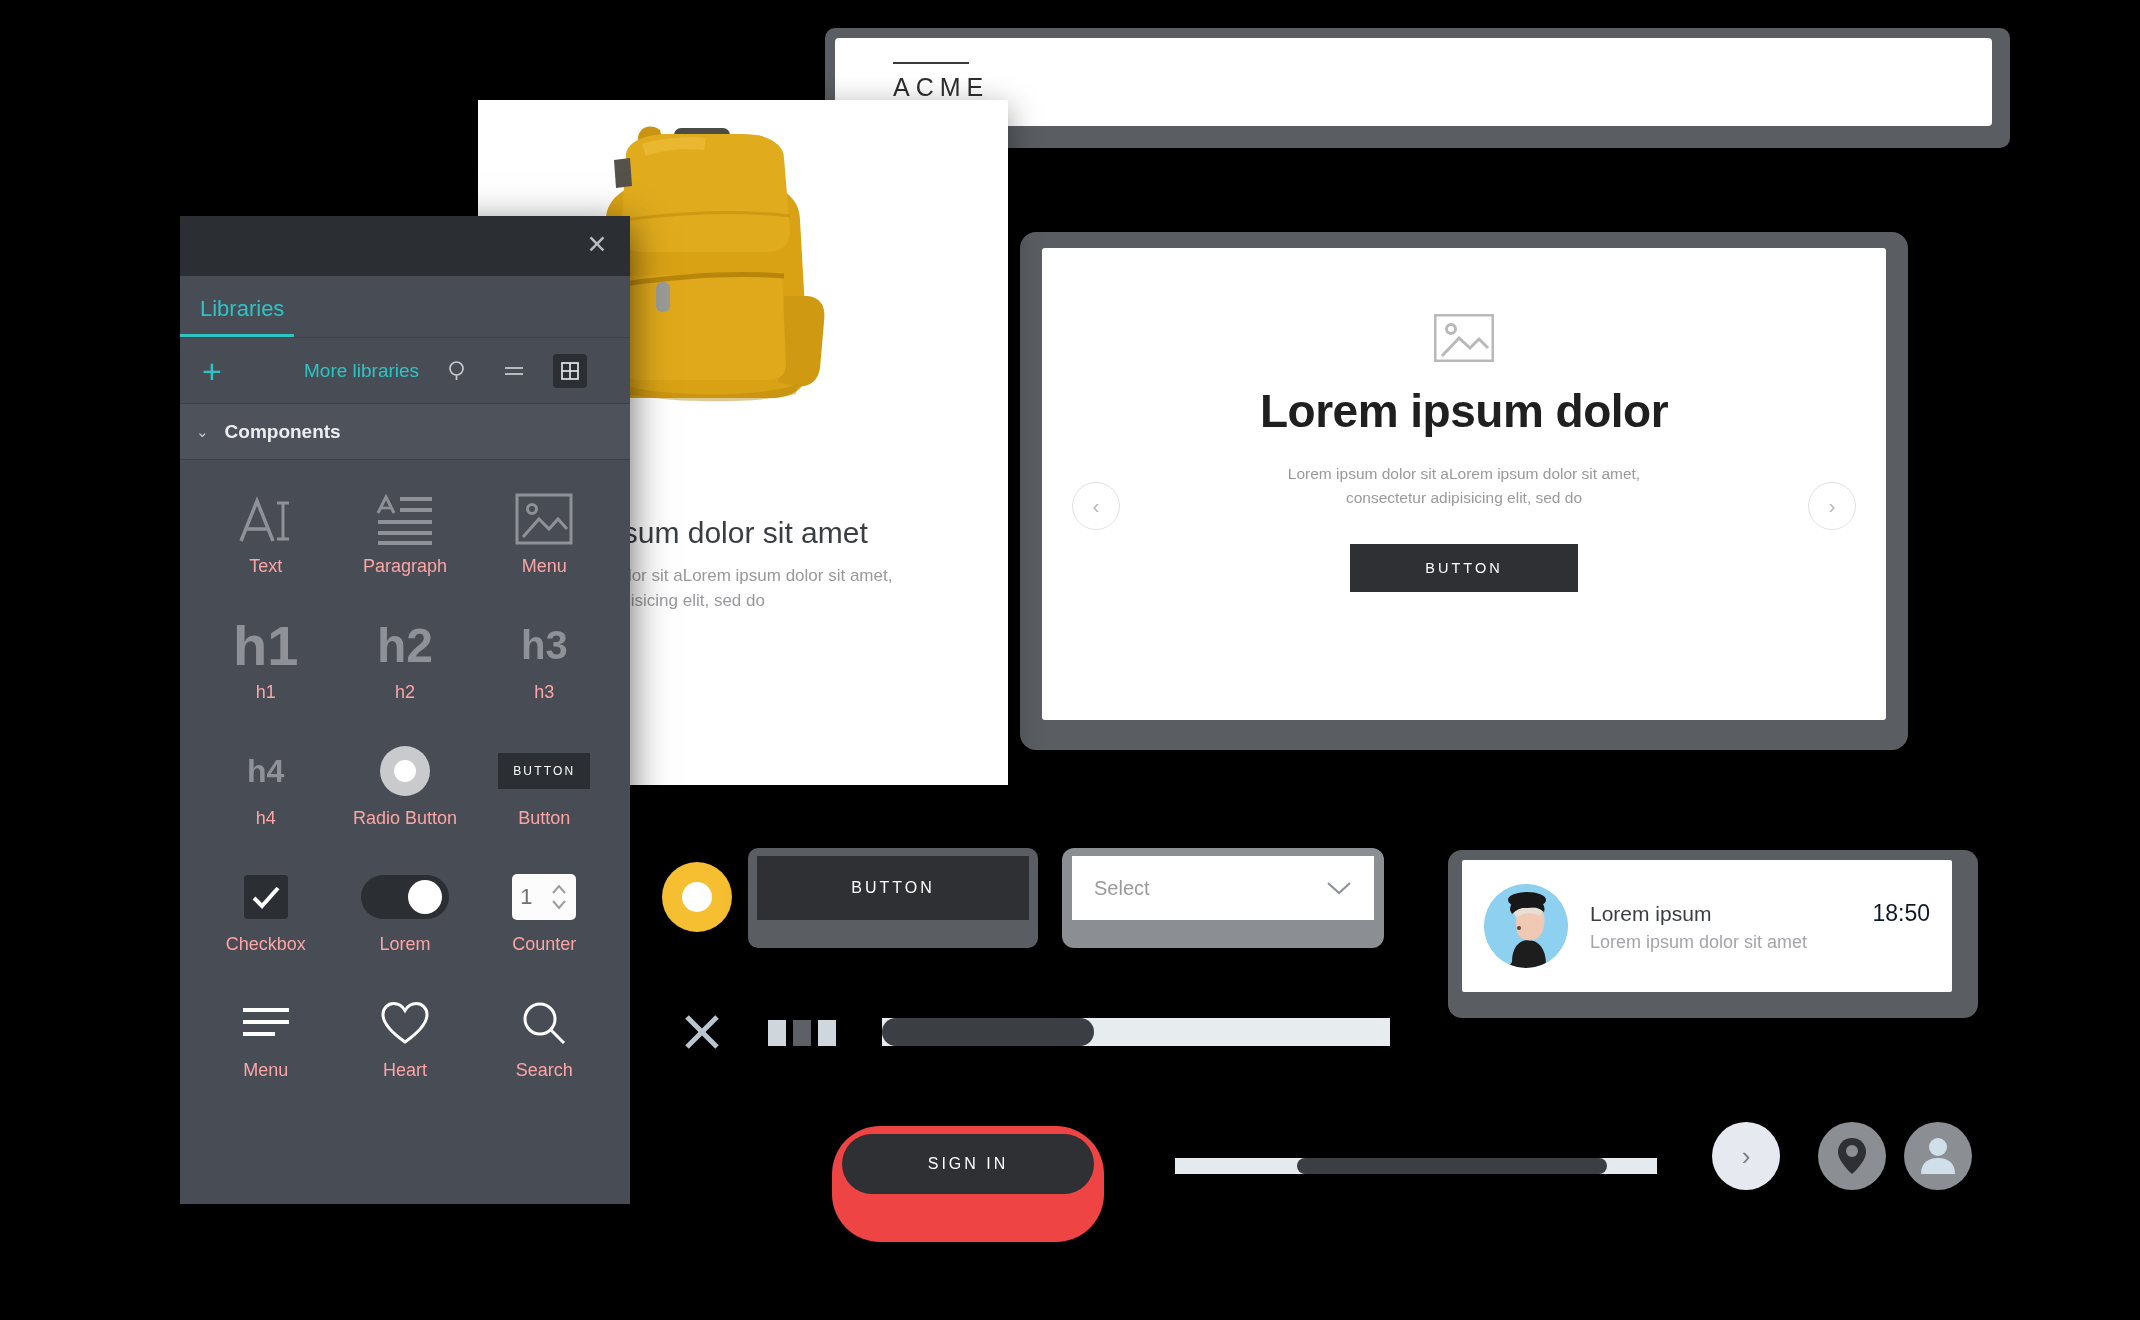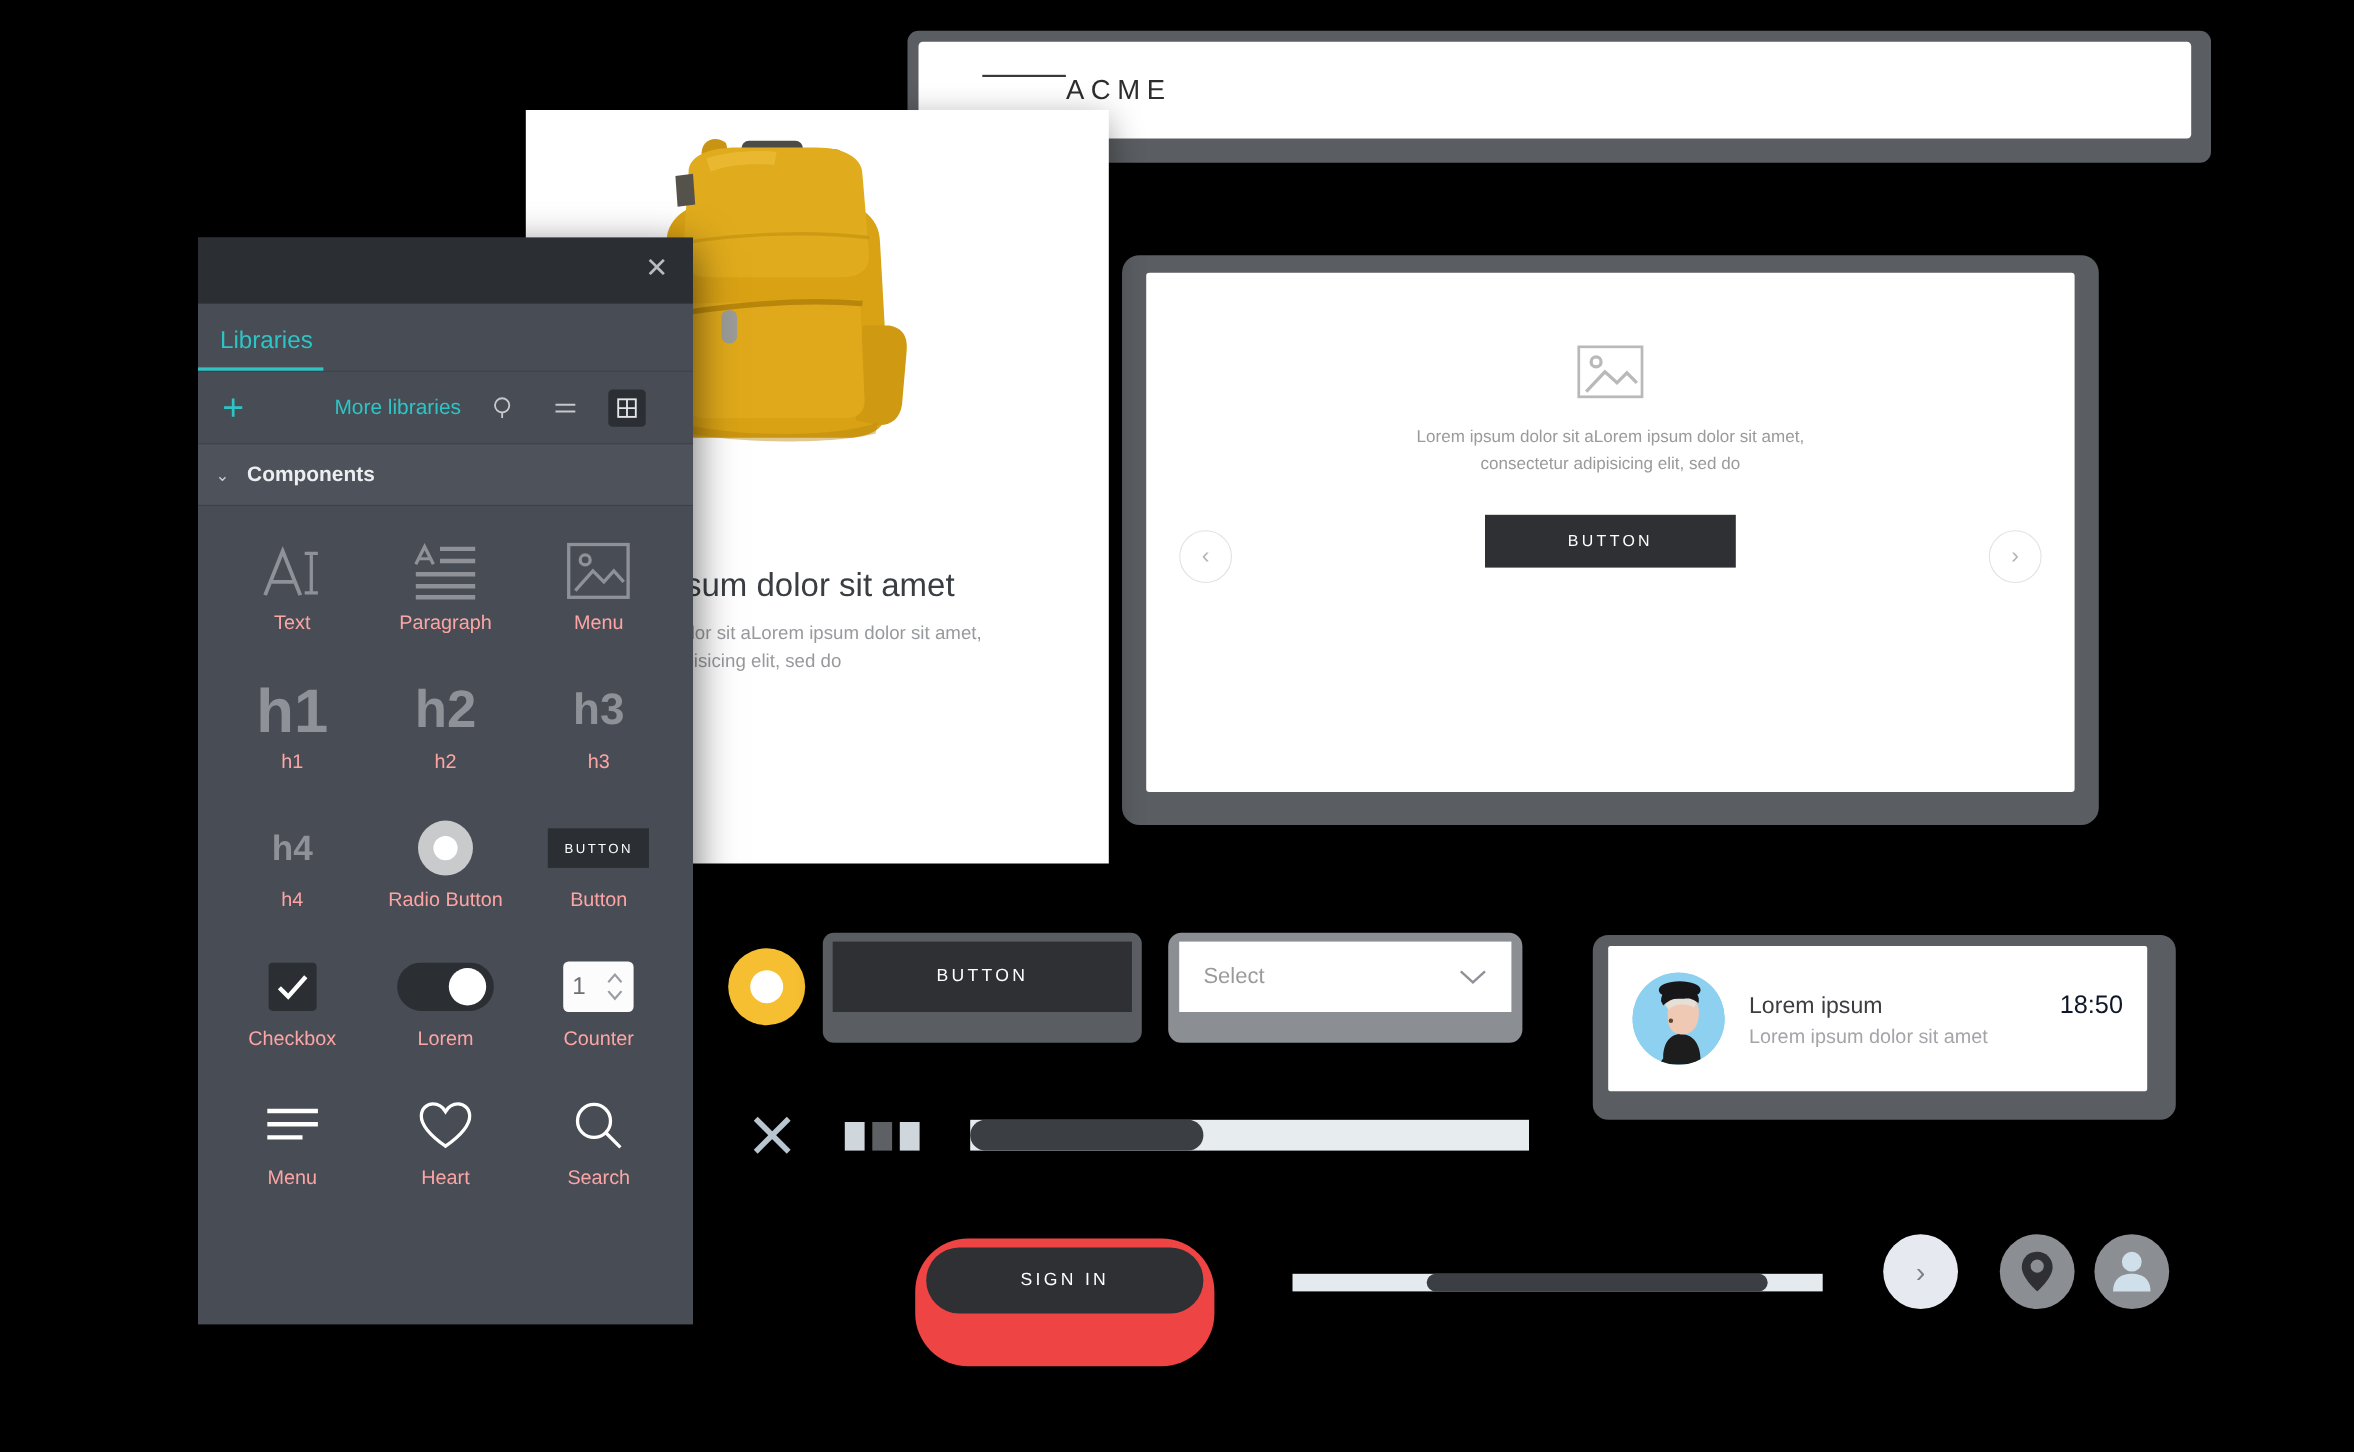--- a/index.html
+++ b/index.html
@@ -21,21 +21,21 @@
   .frame-screen {
     position: absolute;
     background: #fff;
     overflow: hidden;
   }
 
   
   #navbar-frame { left: 825px; top: 28px; width: 1185px; height: 120px; border-radius: 10px; }
   #navbar-screen { left: 10px; top: 10px; right: 18px; bottom: 22px; border-radius: 4px;
       display: flex; align-items: center; }
-  .acme-logo { margin-left: 58px; display: flex; flex-direction: row; align-items: flex-start; }
+  .acme-logo { margin-left: 58px; display: flex; flex-direction: column; align-items: flex-start; }
   .acme-rule { width: 76px; height: 2px; background: #3a3a3a; margin-bottom: 9px; }
   .acme-word { font-size: 25px; letter-spacing: 6px; color: #2e2e2e; font-family: "Liberation Sans", sans-serif; }
   .nav-links { margin-left: auto; display: flex; align-items: center; gap: 68px; margin-right: 62px; }
   .nav-link { font-size: 16px; letter-spacing: 3.2px; color: #2e2e2e; cursor: pointer; }
   .nav-search { width: 34px; height: 34px; position: relative; cursor: pointer; }
 
   
   #tablet-frame { left: 1020px; top: 232px; width: 888px; height: 518px; border-radius: 16px; }
   #tablet-screen { left: 22px; top: 16px; right: 22px; bottom: 30px; border-radius: 3px; }
   .carousel { position: relative; width: 100%; height: 100%; text-align: center; }
@@ -189,20 +189,21 @@
   <div class="frame" id="tablet-frame">
     <div class="frame-screen" id="tablet-screen">
       <div class="carousel">
         <div class="ph-icon">
           <svg width="60" height="48" viewBox="0 0 60 48">
             <rect x="1" y="1" width="58" height="46" fill="none" stroke="#b9b9b9" stroke-width="3"></rect>
             <circle cx="17" cy="15" r="4.5" fill="none" stroke="#b9b9b9" stroke-width="3"></circle>
             <polyline points="8,42 25,24 36,34 45,25 54,34" fill="none" stroke="#b9b9b9" stroke-width="3"></polyline>
           </svg>
         </div>
+        <div class="carousel-title">Lorem ipsum dolor</div>
         <div class="carousel-sub">Lorem ipsum dolor sit aLorem ipsum dolor sit amet, consectetur adipisicing elit, sed do</div>
         <div class="carousel-btn">BUTTON</div>
         <div class="car-arrow left">‹</div>
         <div class="car-arrow right">›</div>
 
       </div>
     </div>
   </div>
 
   <div id="product-card">

